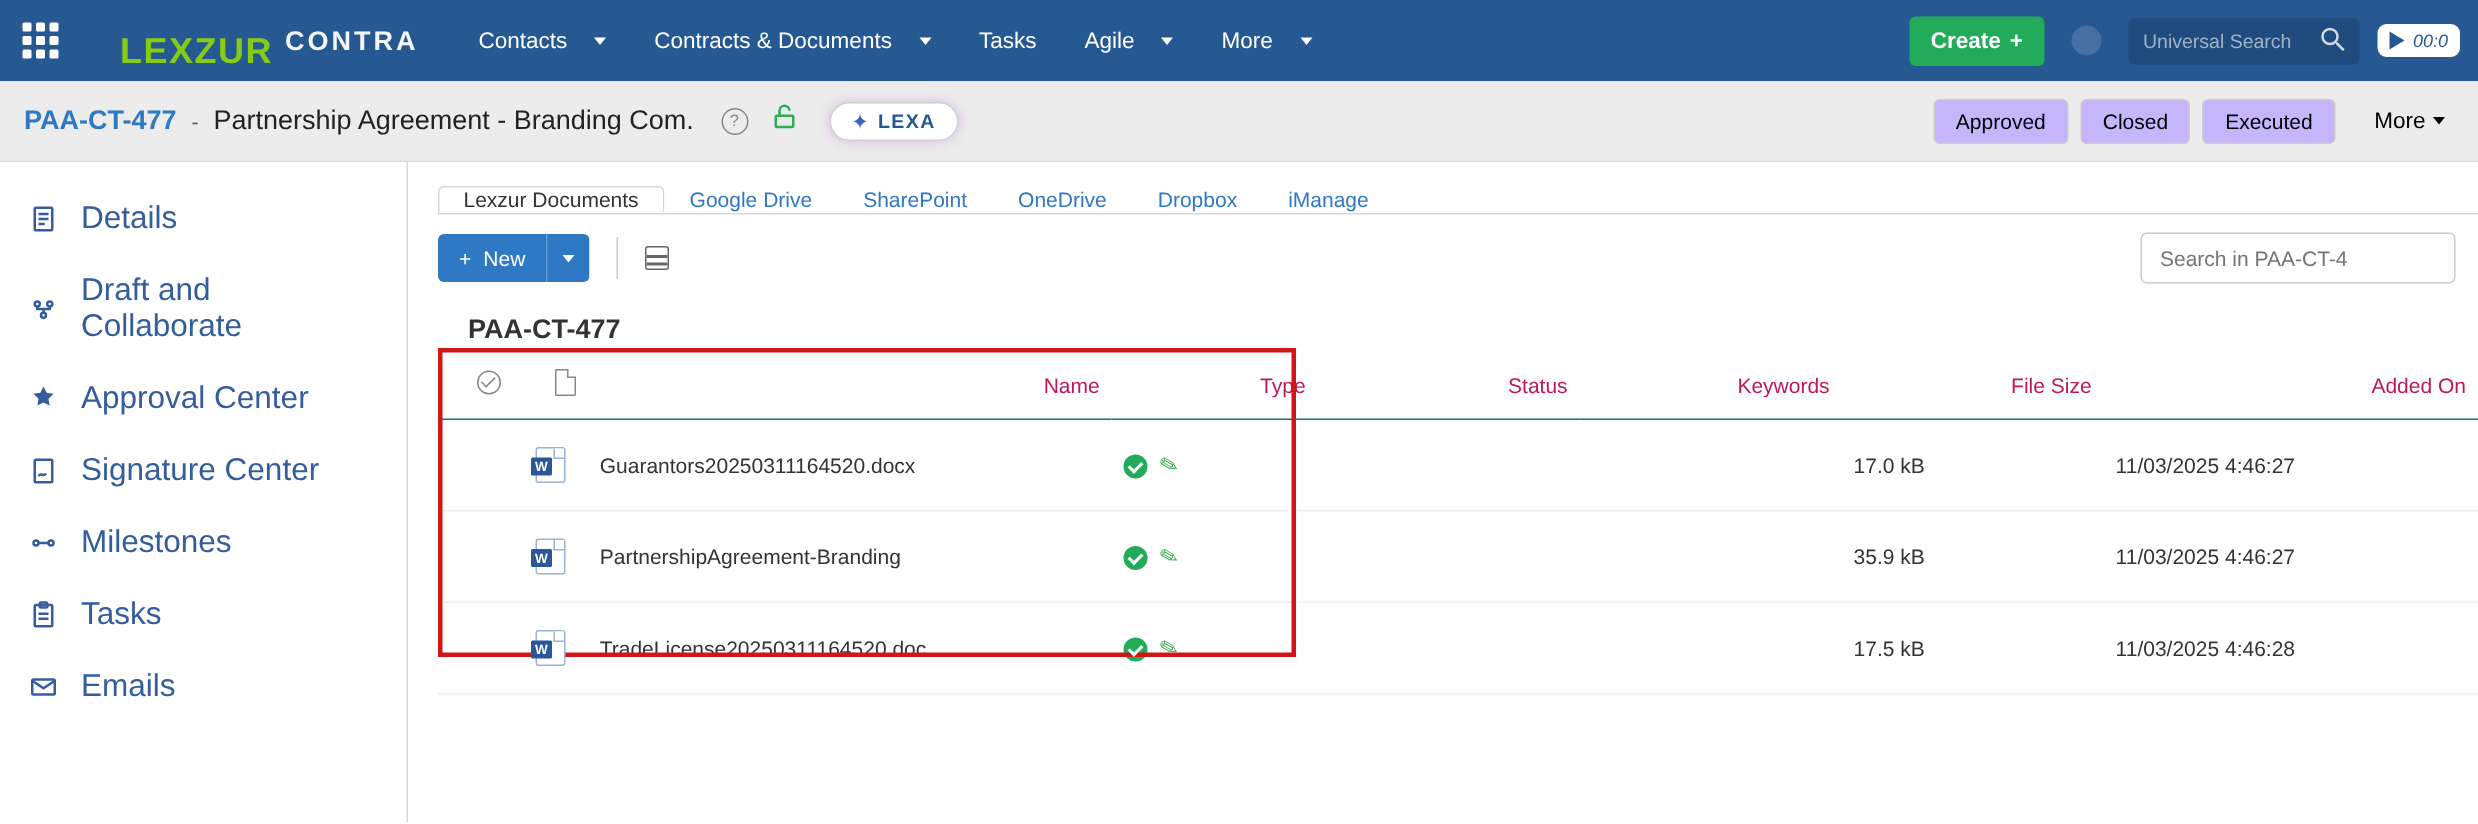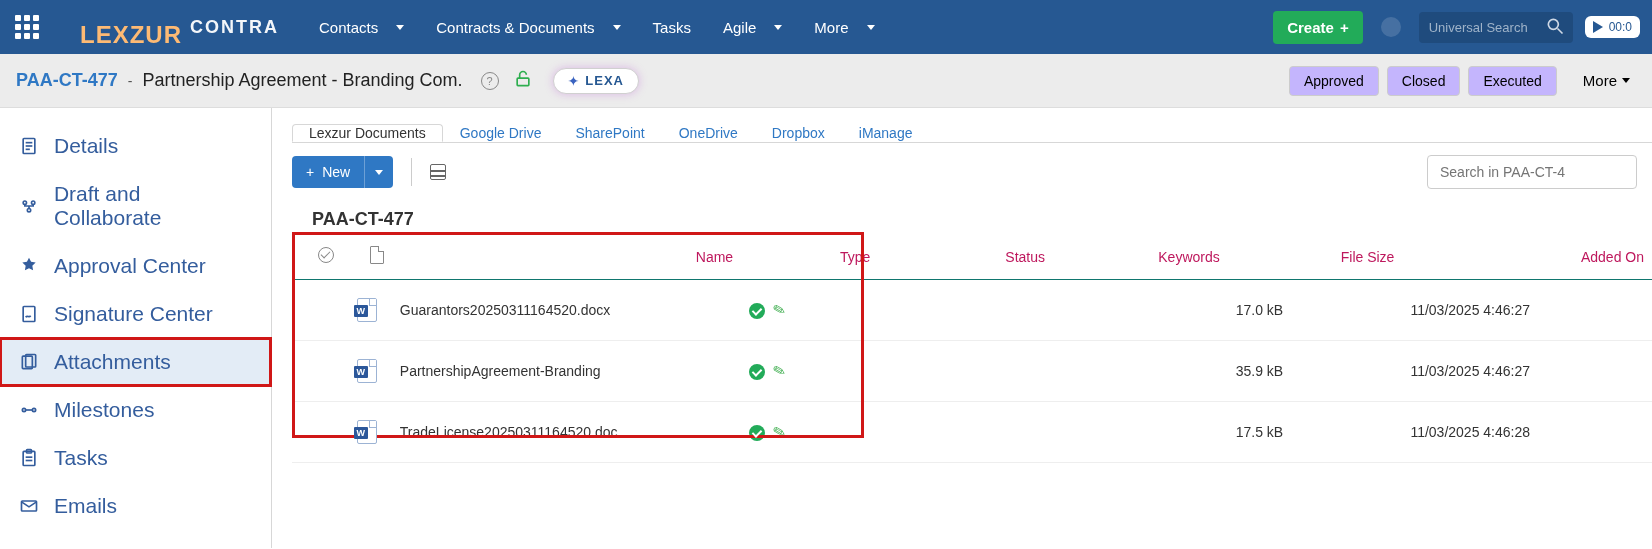--- a/index.html
+++ b/index.html
@@ -2,34 +2,34 @@
 <html><head>
 <meta charset="utf-8">
 <style>
   html,body{margin:0;padding:0;font-family:"Segoe UI",Arial,Helvetica,sans-serif;font-size:14px;color:#333;background:#fff;}
   *{box-sizing:border-box;}
   
   .topnav{background:#265892;height:54px;display:flex;align-items:center;padding:0 12px;color:#fff;}
   .apps-grid{width:30px;height:30px;display:flex;flex-wrap:wrap;gap:3px;align-content:center;justify-content:center;margin-right:18px;cursor:pointer;}
   .apps-grid span{width:6px;height:6px;background:#fff;border-radius:1px;}
   .brand{display:flex;align-items:center;gap:8px;font-weight:700;font-size:24px;letter-spacing:1px;margin-right:40px;}
-  .brand .main{color:#fdba74;}
+  .brand .main{color:#84cc16;}
   .brand .sub{font-size:18px;font-weight:600;letter-spacing:2px;opacity:.95;}
   .nav-links{display:flex;align-items:center;gap:32px;}
   .nav-link{color:#fff;display:flex;align-items:center;gap:18px;cursor:pointer;font-size:15px;}
   .caret-down{width:0;height:0;border-left:4px solid transparent;border-right:4px solid transparent;border-top:5px solid currentColor;}
   .spacer{flex:1;}
   .btn-create{background:#22ab59;color:#fff;border:none;padding:8px 14px;border-radius:4px;font-size:15px;display:flex;align-items:center;gap:6px;cursor:pointer;font-weight:600;}
   .plus{font-weight:700;}
   .notif{width:20px;height:20px;border-radius:50%;background:rgba(255,255,255,.15);position:relative;margin:0 18px;cursor:pointer;}
   .search-wrap{background:#1f4b7d;border-radius:4px;display:flex;align-items:center;padding:4px 8px;gap:8px;}
   .search-wrap input{background:transparent;border:none;outline:none;color:#cfd9e6;font-size:13px;width:110px;}
   .search-wrap input::placeholder{color:#9fb3c9;}
   .search-icon{color:#cfd9e6;font-size:14px;}
-  .play-box{margin-left:12px;background:#fff;border-radius:6px;display:flex;align-items:center;padding:4px 8px;gap:6px;color:#265892;font-size:12px;}
+  .play-box{margin-left:12px;background:#fff;border-radius:6px;display:flex;align-items:center;padding:4px 8px;gap:6px;color:#265892;font-size:12px;font-style:italic;}
   .play-triangle{width:0;height:0;border-top:6px solid transparent;border-bottom:6px solid transparent;border-left:10px solid #265892;}
   
   .subhead{background:#ececec;border-bottom:1px solid #ddd;height:54px;display:flex;align-items:center;padding:0 16px;gap:10px;}
   .doc-id{color:#2f78c4;font-weight:600;font-size:18px;}
   .dash{color:#555;}
   .doc-title{font-size:18px;color:#222;}
   .help-circle{width:18px;height:18px;border:1.5px solid #888;border-radius:50%;display:flex;align-items:center;justify-content:center;font-size:11px;color:#888;margin-left:8px;cursor:pointer;}
   .lock-open{color:#2eae4f;font-size:16px;margin-left:4px;}
   .lexa-badge{background:#fff;border:1px solid #d0d0d0;border-radius:20px;padding:4px 14px;display:flex;align-items:center;gap:6px;margin-left:10px;box-shadow:0 0 8px rgba(186,85,211,.35);cursor:pointer;}
   .lexa-badge .icon{color:#3a63c0;font-size:14px;}
@@ -214,29 +214,20 @@
       <span>Approval Center</span>
     </div>
     <div class="sb-item">
       <span class="ic">
           <svg class="ic-svg" viewBox="0 0 24 24" fill="none" stroke="currentColor" stroke-width="2">
             <rect x="5" y="3" width="14" height="18" rx="1"></rect>
             <path d="M8 16c2-3 4 1 6-2"></path>
           </svg>
         </span>
       <span>Signature Center</span>
-    </div>
-    <div class="sb-item active highlight-box">
-      <span class="ic">
-          <svg class="ic-svg" viewBox="0 0 24 24" fill="none" stroke="currentColor" stroke-width="2">
-            <rect x="4" y="5" width="12" height="15" rx="1"></rect>
-            <rect x="8" y="3" width="12" height="15" rx="1"></rect>
-          </svg>
-        </span>
-      <span>Attachments</span>
     </div>
     <div class="sb-item">
       <span class="ic">
           <svg class="ic-svg" viewBox="0 0 24 24" fill="none" stroke="currentColor" stroke-width="2">
             <circle cx="6" cy="12" r="2"></circle>
             <circle cx="18" cy="12" r="2"></circle>
             <line x1="8" y1="12" x2="16" y2="12"></line>
           </svg>
         </span>
       <span>Milestones</span>

